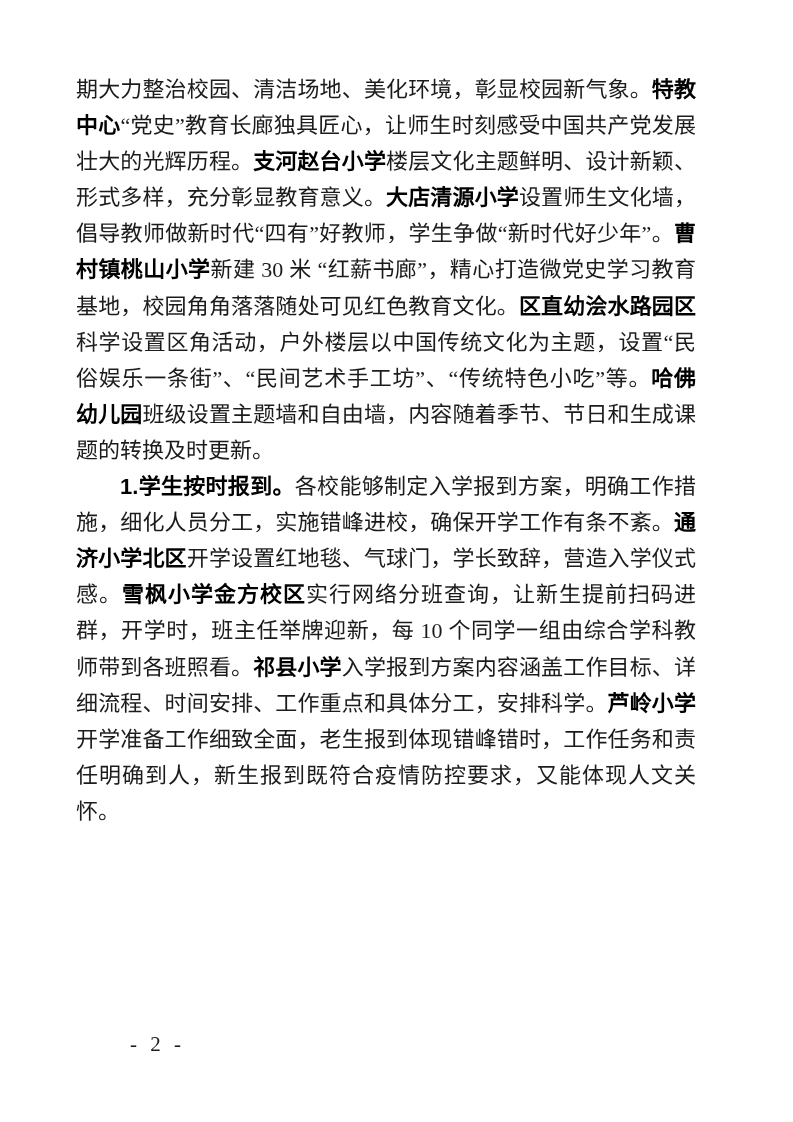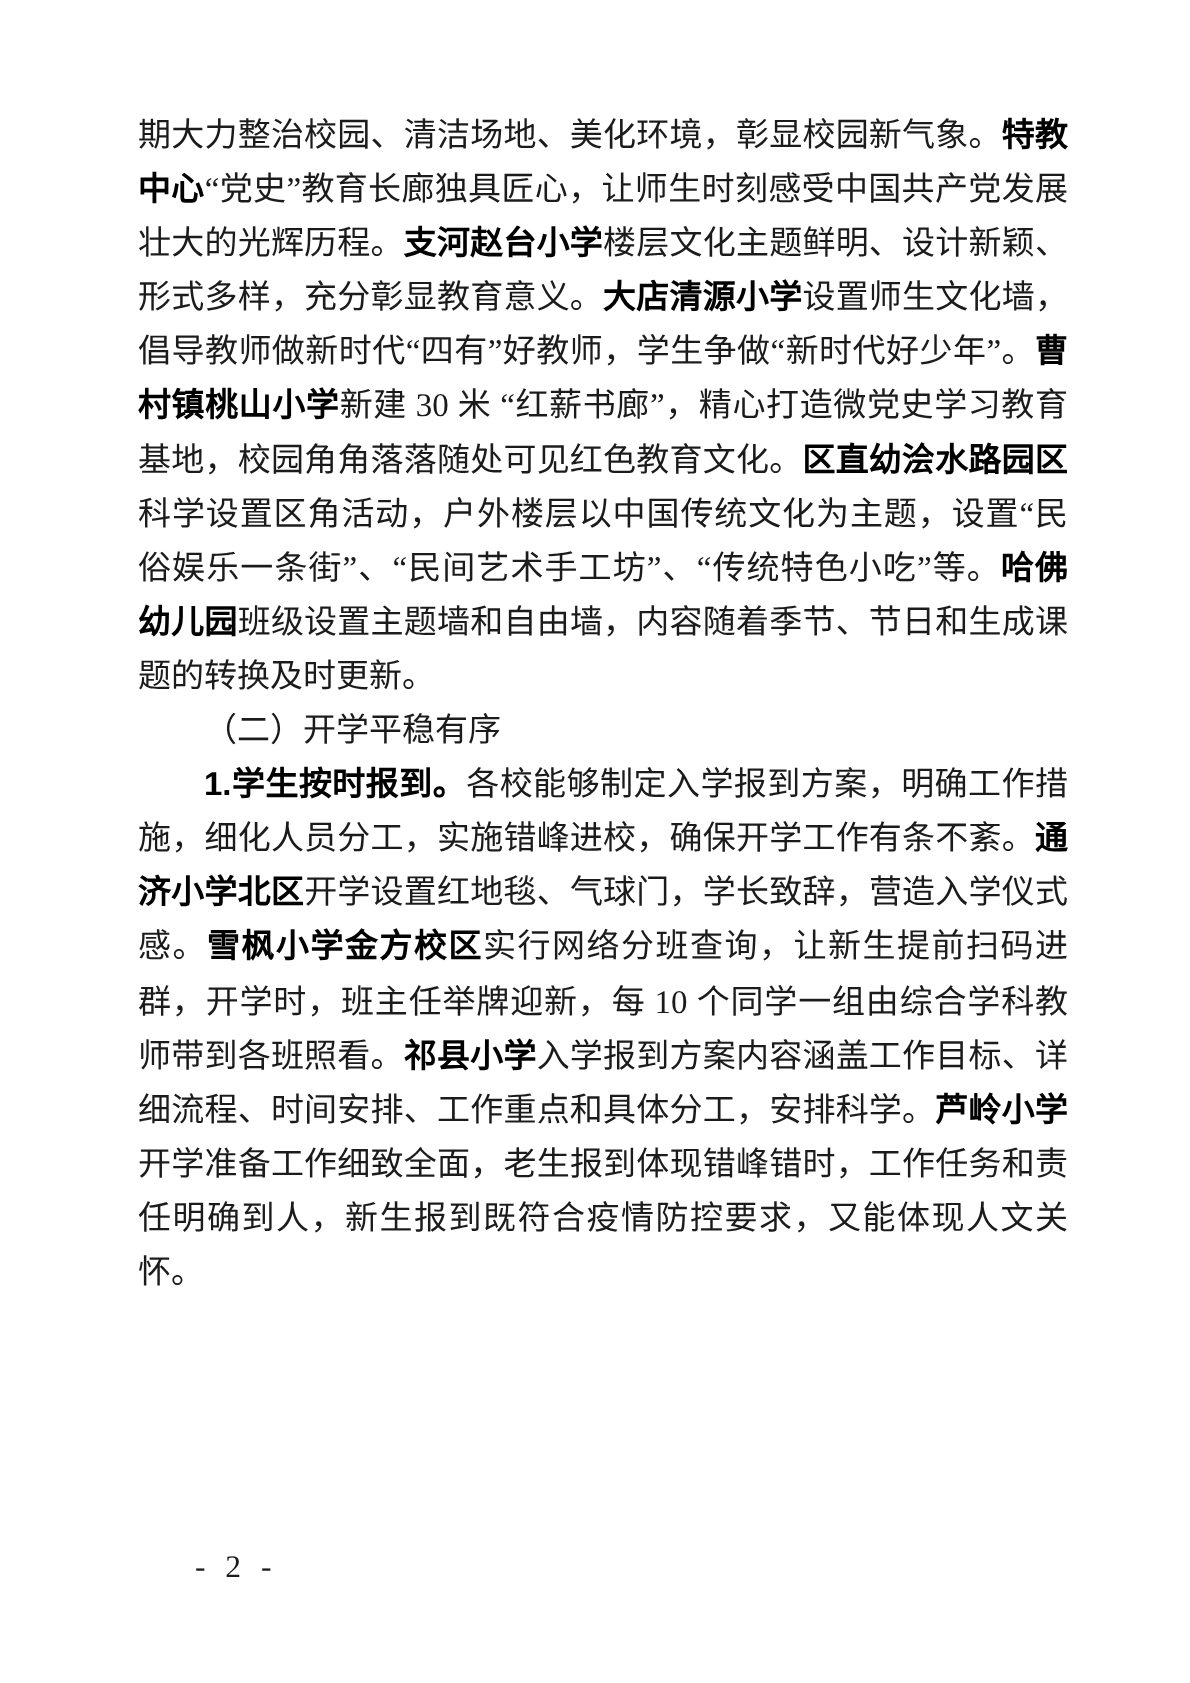--- a/index.html
+++ b/index.html
@@ -11,21 +11,21 @@
   }
   .page {
     position: relative;
     width: 793px; height: 1122px;
     background: #ffffff;
     overflow: hidden;
     color: #141414;
   }
   .doc-body {
     position: absolute;
-    left: 92px; top: 72px;
+    left: 76px; top: 72px;
     width: 620px;
   }
   .para {
     margin: 0;
     font-size: 22px;
     line-height: 36.1px;
     text-align: justify;
     text-justify: inter-character;
   }
   .para.indent { text-indent: 44px; }
@@ -43,17 +43,16 @@
     letter-spacing: 4px;
     color: #1b1b1b;
   }
 </style>
 </head>
 <body>
 
 <div class="page">
   <main class="doc-body">
       <p class="para body"><span class="run">期大力整治校园、清洁场地、美化环境，彰显校园新气象。</span><span class="run bold">特教中心</span><span class="run">“党史”教育长廊独具匠心，让师生时刻感受中国共产党发展壮大的光辉历程。</span><span class="run bold">支河赵台小学</span><span class="run">楼层文化主题鲜明、设计新颖、形式多样，充分彰显教育意义。</span><span class="run bold">大店清源小学</span><span class="run">设置师生文化墙，倡导教师做新时代“四有”好教师，学生争做“新时代好少年”。</span><span class="run bold">曹村镇桃山小学</span><span class="run">新建 30 米 “红薪书廊”，精心打造微党史学习教育基地，校园角角落落随处可见红色教育文化。</span><span class="run bold">区直幼浍水路园区</span><span class="run">科学设置区角活动，户外楼层以中国传统文化为主题，设置“民俗娱乐一条街”、“民间艺术手工坊”、“传统特色小吃”等。</span><span class="run bold">哈佛幼儿园</span><span class="run">班级设置主题墙和自由墙，内容随着季节、节日和生成课题的转换及时更新。</span></p>
-      <p class="para heading indent"><span class="run">（二）开学平稳有序</span></p>
       <p class="para body indent"><span class="run bold">1.学生按时报到。</span><span class="run">各校能够制定入学报到方案，明确工作措施，细化人员分工，实施错峰进校，确保开学工作有条不紊。</span><span class="run bold">通济小学北区</span><span class="run">开学设置红地毯、气球门，学长致辞，营造入学仪式感。</span><span class="run bold">雪枫小学金方校区</span><span class="run">实行网络分班查询，让新生提前扫码进群，开学时，班主任举牌迎新，每 10 个同学一组由综合学科教师带到各班照看。</span><span class="run bold">祁县小学</span><span class="run">入学报到方案内容涵盖工作目标、详细流程、时间安排、工作重点和具体分工，安排科学。</span><span class="run bold">芦岭小学</span><span class="run">开学准备工作细致全面，老生报到体现错峰错时，工作任务和责任明确到人，新生报到既符合疫情防控要求，又能体现人文关怀。</span></p>
     </main>
   <div class="footer-page-number">- 2 -</div>
 </div>
 
 </body></html>

